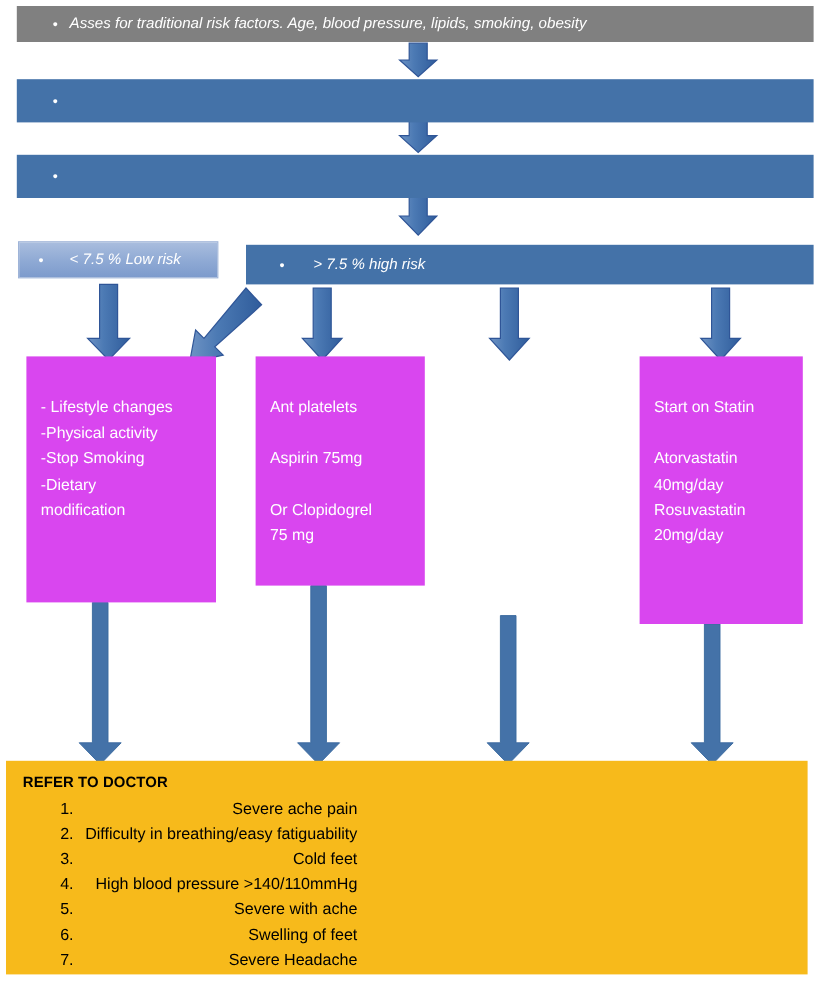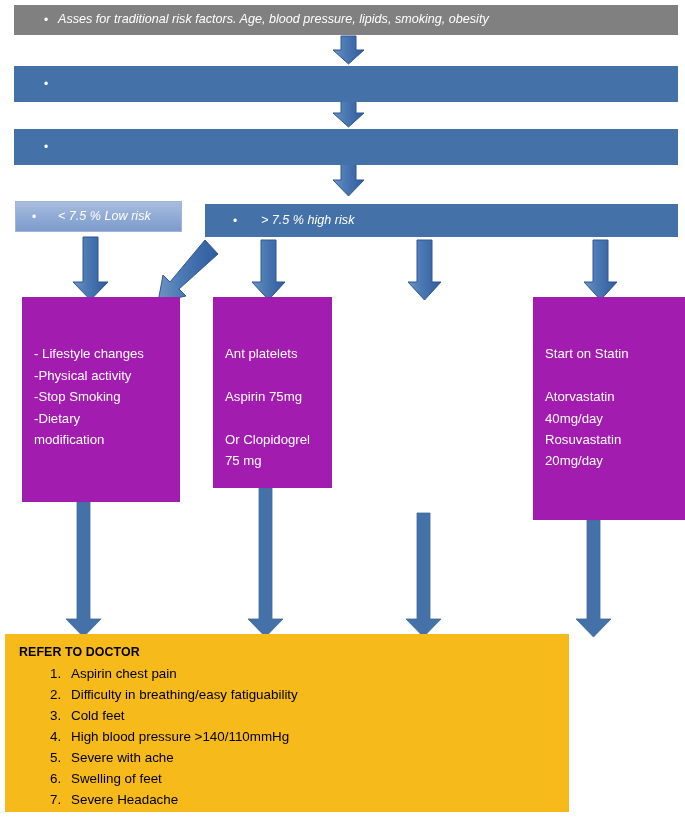--- a/index.html
+++ b/index.html
@@ -50,22 +50,22 @@
   .gray-banner  { background: #808080; }
   .blue-banner  { background: #4472A8; }
   .lowrisk {
     background: linear-gradient(180deg,#A9BDDE 0%, #8EA9D4 55%, #7D9BCC 100%);
     border: 1px solid #9FB4D8;
     padding-left: 16px;
   }
 
   
   .tbox {
-    background: #a21caf;
-    padding: 25px 12px 10px 12px;
+    background: #d946ef;
+    padding: 10px 12px 10px 12px;
     font-size: 13.2px;
     line-height: 1.62;
     white-space: pre-line;
   }
 
   
   .panel-orange {
     position: absolute;
     background: #F7BA1B;
     box-sizing: border-box;
@@ -178,43 +178,43 @@
   </div>
 
   <div class="node tbox" style="left:22px; top:297px; width:158px; height:205px;">
     <span>- Lifestyle changes
 -Physical activity
 -Stop Smoking
 -Dietary
 modification</span>
   </div>
 
-  <div class="node tbox" style="left:213px; top:297px; width:119px; height:191px;">
+  <div class="node tbox" style="left:213px; top:297px; width:141px; height:191px;">
     <span>Ant platelets
 
 Aspirin 75mg
 
 Or Clopidogrel
 75 mg</span>
   </div>
 
 
-  <div class="node tbox" style="left:533px; top:297px; width:152px; height:223px;">
+  <div class="node tbox" style="left:533px; top:297px; width:136px; height:223px;">
     <span>Start on Statin
 
 Atorvastatin
 40mg/day
 Rosuvastatin
 20mg/day</span>
   </div>
 
-  <div class="panel-orange" style="left:5px; top:634px; width:564px; height:178px;">
+  <div class="panel-orange" style="left:5px; top:634px; width:668px; height:178px;text-align:right;">
     <div class="panel-title">REFER TO DOCTOR</div>
     <ol class="refer-list">
-      <li>Aspirin chest pain</li>
+      <li>Severe ache pain</li>
       <li>Difficulty in breathing/easy fatiguability</li>
       <li>Cold feet</li>
       <li>High blood pressure &gt;140/110mmHg</li>
       <li>Severe with ache</li>
       <li>Swelling of feet</li>
       <li>Severe Headache</li>
     </ol>
   </div>
 
 </div>

